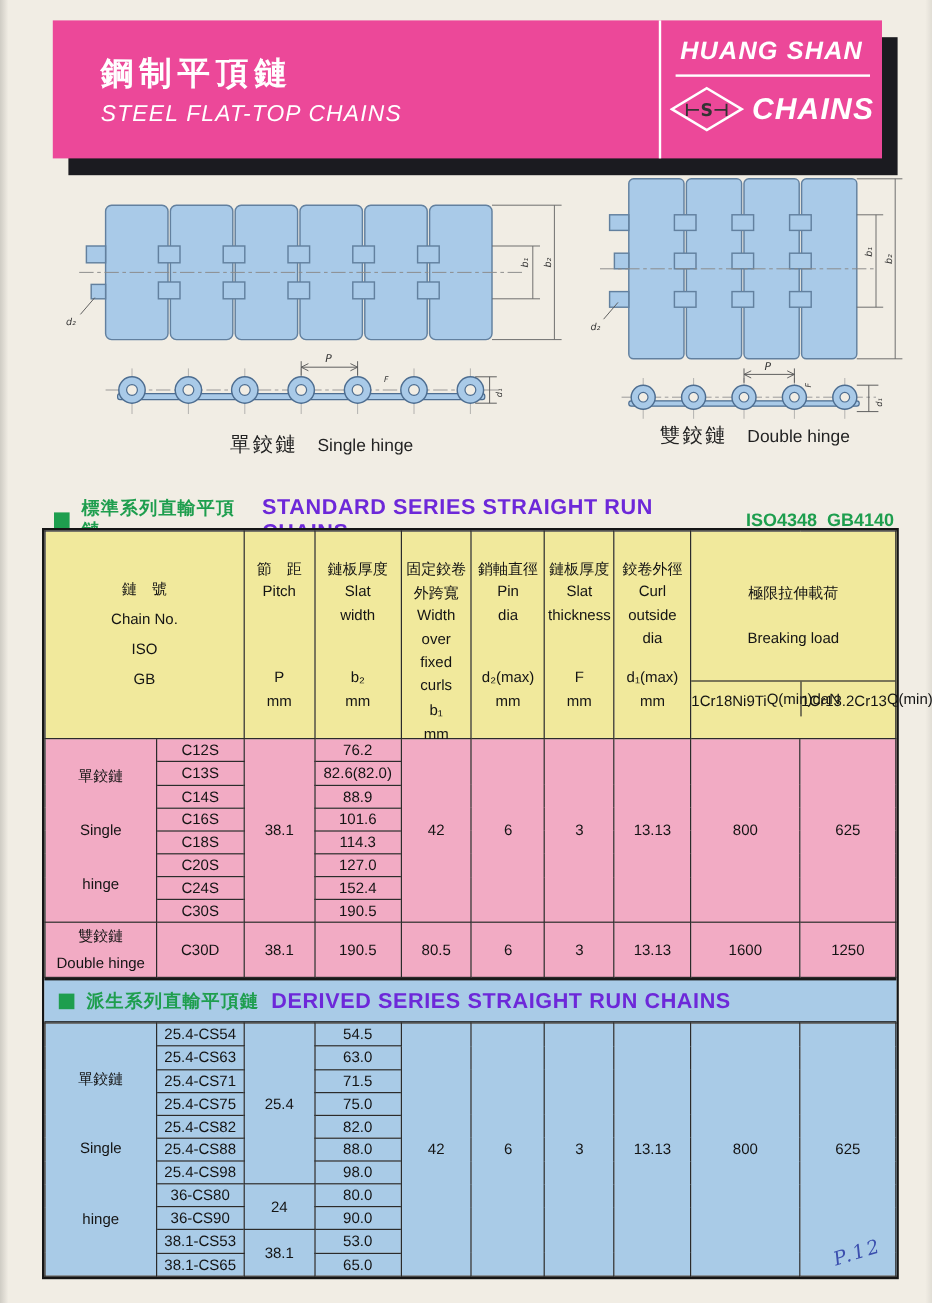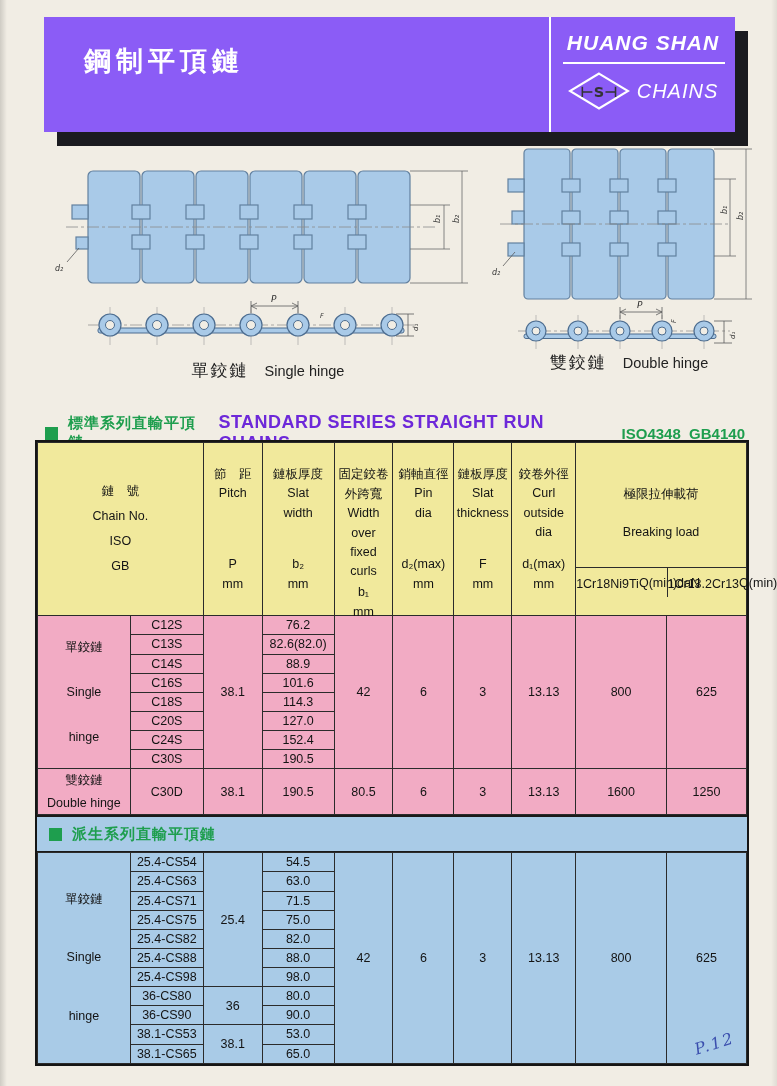--- a/index.html
+++ b/index.html
@@ -8,30 +8,30 @@
     background:#f1ede4;
     font-family:"Liberation Sans","DejaVu Sans",sans-serif;
     color:#1a1a1a;
   }
   
   .edge-left{position:absolute;left:0;top:0;width:7px;height:100%;background:linear-gradient(to right,rgba(0,0,0,.14),rgba(0,0,0,0));}
   .edge-right{position:absolute;right:0;top:0;width:6px;height:100%;background:linear-gradient(to left,rgba(0,0,0,.07),rgba(0,0,0,0));}
 
   
   .banner-shadow{position:absolute;left:57px;top:31px;width:691px;height:115px;background:#1b1b20;}
-  .banner{position:absolute;left:44px;top:17px;width:691px;height:115px;background:#8b5cf6;}
+  .banner{position:absolute;left:44px;top:17px;width:691px;height:115px;background:#ec4899;}
   .banner-left{position:absolute;left:0;top:0;width:505px;height:100%;}
   .banner-title-zh{position:absolute;left:40px;top:26px;color:#fff;font-size:27px;font-weight:bold;letter-spacing:5px;}
   .banner-title-en{position:absolute;left:40px;top:68px;color:#fff;font-size:19px;font-style:italic;letter-spacing:1px;}
   .banner-divider{position:absolute;left:505px;top:0;width:2px;height:100%;background:#fff;}
   .banner-right{position:absolute;left:507px;top:0;width:184px;height:100%;}
   .brand-top{margin-top:14px;text-align:center;color:#fff;font-size:21px;font-weight:bold;font-style:italic;letter-spacing:1px;}
   .brand-rule{margin:7px 10px 0 12px;height:2px;background:#fff;}
   .brand-bottom{display:flex;align-items:center;justify-content:center;gap:7px;margin-top:7px;}
-  .brand-bottom .chains{color:#fff;font-size:20px;font-weight:normal;font-style:italic;letter-spacing:1px;}
+  .brand-bottom .chains{color:#fff;font-size:25px;font-weight:bold;font-style:italic;letter-spacing:1px;}
   .diag{position:absolute;}
   .diag-single{left:52px;top:165px;width:432px;}
   .diag-double{left:490px;top:145px;width:278px;}
   .diag svg{display:block;}
   .diag-caption{display:flex;justify-content:center;align-items:baseline;gap:16px;margin-top:-6px;}
   .diag-caption .zh{font-size:17px;letter-spacing:2px;color:#222;}
   .diag-caption .en{font-size:14.5px;color:#222;}
   svg text{font-family:"DejaVu Sans",sans-serif;fill:#333;}
 
   
@@ -82,20 +82,21 @@
 </head>
 <body>
 
 <div class="edge-left"></div>
 <div class="edge-right"></div>
 
 <div class="banner-shadow"></div>
 <div class="banner">
   <div class="banner-left">
     <div class="banner-title-zh">鋼制平頂鏈</div>
+    <div class="banner-title-en">STEEL FLAT-TOP CHAINS</div>
   </div>
   <div class="banner-divider"></div>
   <div class="banner-right">
     <div class="brand-top">HUANG SHAN</div>
     <div class="brand-rule"></div>
     <div class="brand-bottom">
       <svg width="62" height="40" viewBox="0 0 64 40">
         <polygon points="32,2 62,20 32,38 2,20" fill="none" stroke="#ffffff" stroke-width="2.2"></polygon>
         <text x="32" y="26" text-anchor="middle" font-size="15" font-weight="bold" fill="#ffffff">⊢S⊣</text>
       </svg>
@@ -468,20 +469,21 @@
           <td>13.13</td>
           <td>1600</td>
           <td>1250</td>
         </tr>
       </tbody>
   </table>
 
   <div class="band">
     <span class="green-sq"></span>
     <span class="sec-zh">派生系列直輸平頂鏈</span>
+    <span class="sec-en">DERIVED SERIES STRAIGHT RUN CHAINS</span>
   </div>
 
   <table class="der-table">
     <colgroup>
       <col style="width:13.10%">
         <col style="width:10.28%">
         <col style="width:8.31%">
         <col style="width:10.14%">
       <col style="width:8.31%">
         <col style="width:8.59%">
@@ -526,21 +528,21 @@
         <tr>
           <td>25.4-CS88</td>
           <td>88.0</td>
         </tr>
         <tr>
           <td>25.4-CS98</td>
           <td>98.0</td>
         </tr>
         <tr>
           <td>36-CS80</td>
-          <td rowspan="2">36</td>
+          <td rowspan="2">24</td>
           <td>80.0</td>
         </tr>
         <tr>
           <td>36-CS90</td>
           <td>90.0</td>
         </tr>
         <tr>
           <td>38.1-CS53</td>
           <td rowspan="2">38.1</td>
           <td>53.0</td>

